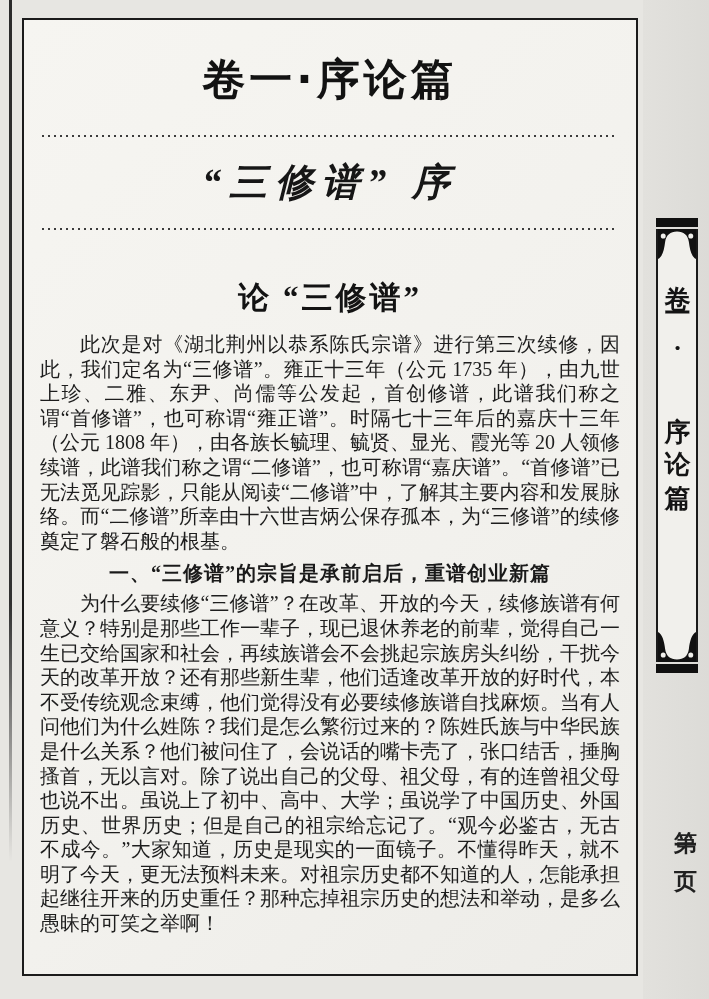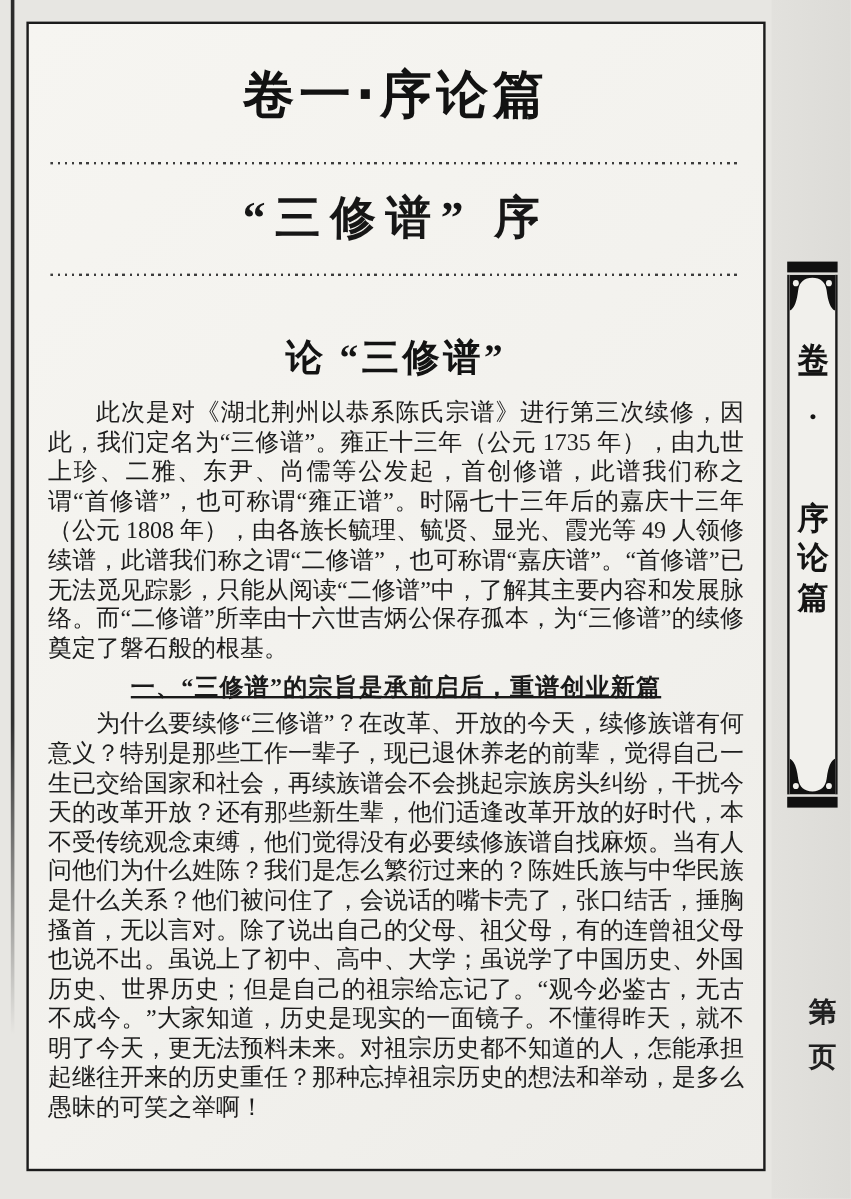--- a/index.html
+++ b/index.html
@@ -36,20 +36,21 @@
   .dotted-rule{
     height:3px;border:0;
     background:repeating-linear-gradient(90deg,#3c3c3c 0 2px,rgba(0,0,0,0) 2px 6px);
     background-position:0 0;background-size:100% 2px;background-repeat:no-repeat;
   }
   .rule-1{margin:33px 2px 0 2px;}
   .rule-2{margin:23px 2px 0 2px;}
   .section-title{
     margin:21px 0 0 0;
     text-align:center;
+    font-style:italic;
     font-weight:bold;
     font-size:38px;
     line-height:46px;
     letter-spacing:8px;
     color:#161616;
   }
   .essay-title{
     margin:48px 0 0 0;
     text-align:center;
     font-weight:bold;
@@ -68,21 +69,20 @@
     color:#1d1d1d;
   }
   .subsection-heading{
     margin:8px 0 6px 0;
     text-align:center;
     font-weight:600;
     font-size:20px;
     line-height:24px;
     letter-spacing:1px;
     color:#1a1a1a;
-    text-decoration:underline;
   }
   
   .side-strip{
     position:absolute;left:643px;top:0;width:66px;height:999px;
     background:linear-gradient(to right,#e2e1dd,#dcdbd7);
   }
   .side-tab{
     position:absolute;left:656px;top:218px;width:42px;height:455px;
     display:flex;flex-direction:column;
     box-sizing:border-box;
@@ -125,21 +125,21 @@
 <div class="side-strip"></div>
 <div class="scan-edge"></div>
 
 <div class="page-frame">
   <h1 class="volume-title">卷一·序论篇</h1>
   <div class="dotted-rule rule-1"></div>
   <h2 class="section-title">“三修谱” 序</h2>
   <div class="dotted-rule rule-2"></div>
   <h3 class="essay-title">论 “三修谱”</h3>
   <div class="body-text">
-    <p>此次是对《湖北荆州以恭系陈氏宗谱》进行第三次续修，因此，我们定名为“三修谱”。雍正十三年（公元 1735 年），由九世上珍、二雅、东尹、尚儒等公发起，首创修谱，此谱我们称之谓“首修谱”，也可称谓“雍正谱”。时隔七十三年后的嘉庆十三年（公元 1808 年），由各族长毓理、毓贤、显光、霞光等 49 人领修续谱，此谱我们称之谓“二修谱”，也可称谓“嘉庆谱”。“首修谱”已无法觅见踪影，只能从阅读“二修谱”中，了解其主要内容和发展脉络。而“二修谱”所幸由十六世吉炳公保存孤本，为“三修谱”的续修奠定了磐石般的根基。</p>
+    <p>此次是对《湖北荆州以恭系陈氏宗谱》进行第三次续修，因此，我们定名为“三修谱”。雍正十三年（公元 1735 年），由九世上珍、二雅、东尹、尚儒等公发起，首创修谱，此谱我们称之谓“首修谱”，也可称谓“雍正谱”。时隔七十三年后的嘉庆十三年（公元 1808 年），由各族长毓理、毓贤、显光、霞光等 20 人领修续谱，此谱我们称之谓“二修谱”，也可称谓“嘉庆谱”。“首修谱”已无法觅见踪影，只能从阅读“二修谱”中，了解其主要内容和发展脉络。而“二修谱”所幸由十六世吉炳公保存孤本，为“三修谱”的续修奠定了磐石般的根基。</p>
     <h4 class="subsection-heading">一、“三修谱”的宗旨是承前启后，重谱创业新篇</h4>
     <p>为什么要续修“三修谱”？在改革、开放的今天，续修族谱有何意义？特别是那些工作一辈子，现已退休养老的前辈，觉得自己一生已交给国家和社会，再续族谱会不会挑起宗族房头纠纷，干扰今天的改革开放？还有那些新生辈，他们适逢改革开放的好时代，本不受传统观念束缚，他们觉得没有必要续修族谱自找麻烦。当有人问他们为什么姓陈？我们是怎么繁衍过来的？陈姓氏族与中华民族是什么关系？他们被问住了，会说话的嘴卡壳了，张口结舌，捶胸搔首，无以言对。除了说出自己的父母、祖父母，有的连曾祖父母也说不出。虽说上了初中、高中、大学；虽说学了中国历史、外国历史、世界历史；但是自己的祖宗给忘记了。“观今必鉴古，无古不成今。”大家知道，历史是现实的一面镜子。不懂得昨天，就不明了今天，更无法预料未来。对祖宗历史都不知道的人，怎能承担起继往开来的历史重任？那种忘掉祖宗历史的想法和举动，是多么愚昧的可笑之举啊！</p>
 
   </div>
 </div>
 
 <div class="side-tab">
   <div class="tab-bar tab-bar-top"></div>
   <div class="tab-inner">
     <svg class="tab-ornament" viewBox="0 0 40 30" preserveAspectRatio="none">

